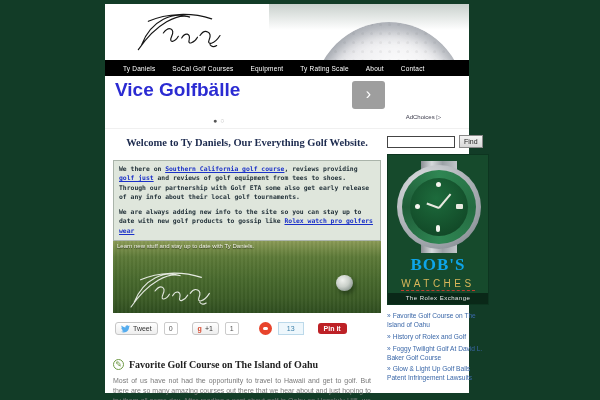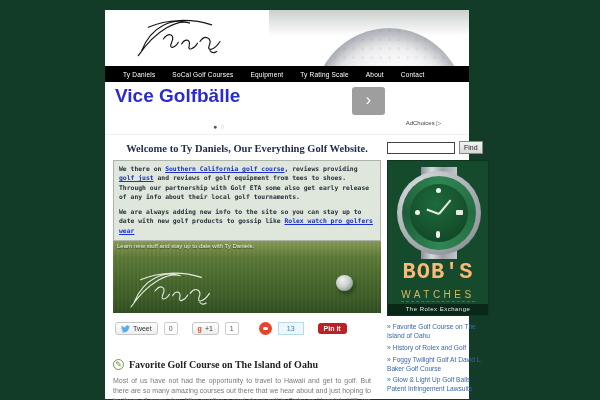--- a/index.html
+++ b/index.html
@@ -1,19 +1,19 @@
 <!DOCTYPE html>
 <html><head>
 <meta charset="utf-8">
 <style>
   * { margin:0; padding:0; box-sizing:border-box; }
   html,body { width:600px; height:400px; overflow:hidden; }
   body { font-family:"Liberation Sans", sans-serif; background:#123c27; position:relative; }
 
-  .site { position:absolute; left:105px; top:10px; width:364px; height:390px; }
+  .site { position:absolute; left:105px; top:4px; width:364px; height:390px; }
 
   
   .header { position:relative; height:56px; background:#ffffff; overflow:hidden; }
   .sig-logo { position:absolute; left:20px; top:4px; width:110px; height:50px; }
   .golfball { position:absolute; right:5px; bottom:-112px; width:150px; height:150px; border-radius:50%;
     background:
       radial-gradient(circle at 40% 30%, rgba(0,0,0,0.05) 1px, transparent 1.8px),
       radial-gradient(circle at 55% 35%, #ffffff 0%, #e9e9ec 45%, #b9bcc2 78%, #9aa0a8 100%);
     background-size:9px 9px, 100% 100%;
     box-shadow: inset 0 10px 14px rgba(90,100,110,0.45);
@@ -33,21 +33,21 @@
     color:#fff; font-size:16px; text-align:center; line-height:26px; cursor:pointer; }
   .ad-dots { position:absolute; left:108px; bottom:4px; font-size:7px; color:#555; letter-spacing:3px; }
   .ad-dots .dot-off { color:#bbb; }
   .adchoices { position:absolute; right:28px; bottom:8px; font-size:6px; color:#3a3a4a; cursor:pointer; }
 
   
   .main { display:flex; background:#fff; height:264px; }
   .col-left { width:280px; padding:6px 4px 0 8px; }
   .col-right { width:112px; padding:4px 6px 0 2px; }
 
-  h2.welcome { font-family:"Liberation Serif", serif; font-size:10.5px; color:#1c2a4e; text-align:center; margin:2px 0 6px 0; }
+  h2.welcome { font-family:"Liberation Serif", serif; font-size:10.5px; color:#1c2a4e; text-align:center; margin:2px 0 12px 0; }
 
   .herobox { border:1px solid #aab4aa; background:#dfe6dc; padding:4px 5px; font-family:"DejaVu Sans Mono", monospace;
     font-size:6.4px; font-weight:bold; color:#23323a; line-height:1.45; }
   .herobox p + p { margin-top:6px; }
   .herobox a { color:#1b31c8; text-decoration:underline; cursor:pointer;text-align:right; }
 
   .grass { position:relative; height:72px; overflow:hidden;
     background:
       repeating-linear-gradient(90deg, rgba(255,255,255,0.03) 0 2px, rgba(0,0,0,0.03) 2px 4px),
       linear-gradient(180deg, #8a9a55 0%, #5d7a38 22%, #47682c 55%, #3c5c26 80%, #2f4d1f 100%);
@@ -95,21 +95,21 @@
   .w-bezel { position:absolute; left:5px; top:5px; width:74px; height:74px; border-radius:50%;
     background:conic-gradient(#2f8653, #246b41, #2f8653, #1f5c38, #2f8653); }
   .w-dial { position:absolute; left:8px; top:8px; width:58px; height:58px; border-radius:50%;
     background:radial-gradient(circle at 45% 35%, #1d6b3c, #124a28 75%, #0d3a1f 100%); }
   .w-dial i { position:absolute; width:5px; height:5px; border-radius:50%; background:#f5f5ef; }
   .m12 { left:26px; top:4px; } .m6 { left:26px; bottom:4px; width:4px !important; height:7px !important; border-radius:2px !important; }
   .m9 { left:5px; top:26px; } .m3 { right:5px; top:26px; background:#e8e8e0 !important; width:7px !important; height:5px !important; border-radius:1px !important; }
   .hand { position:absolute; left:28px; top:12px; width:2px; height:18px; background:#e9e9e0; transform-origin:bottom center; transform:rotate(40deg); }
   .hand.h2 { height:13px; top:17px; transform:rotate(-70deg); }
   .bobs { text-align:center; padding:3px 0 0 0; }
-  .bobs-line1 { font-family:Liberation Mono, monospace; font-size:22px; font-weight:bold; color:#fdba74; letter-spacing:1px; line-height:1; }
+  .bobs-line1 { font-family:Liberation Serif, serif; font-size:17px; font-weight:bold; color:#0ea5e9; letter-spacing:1px; line-height:1; }
   .bobs-line2 { font-size:10px; color:#d8b75a; letter-spacing:3.5px; border-bottom:1px dashed #c23b2e; display:inline-block; padding-bottom:1px; margin-top:1px; }
   .bobs-line3 { background:#0a2818; color:#e8e8e8; font-size:6px; padding:2px 0 3px 0; margin-top:2px; letter-spacing:0.5px; }
 
   .recent { margin-top:7px; }
   .recent-h { font-family:"Liberation Serif", serif; font-size:9px; font-weight:bold; color:#222; margin-bottom:4px; }
   .ritem { font-size:6.6px; line-height:1.35; margin-bottom:3px; }
   .ritem .bull { color:#3a67a8; margin-right:2px; }
   .ritem a { color:#3a67a8; text-decoration:none; cursor:pointer; }
 </style>
 </head>

